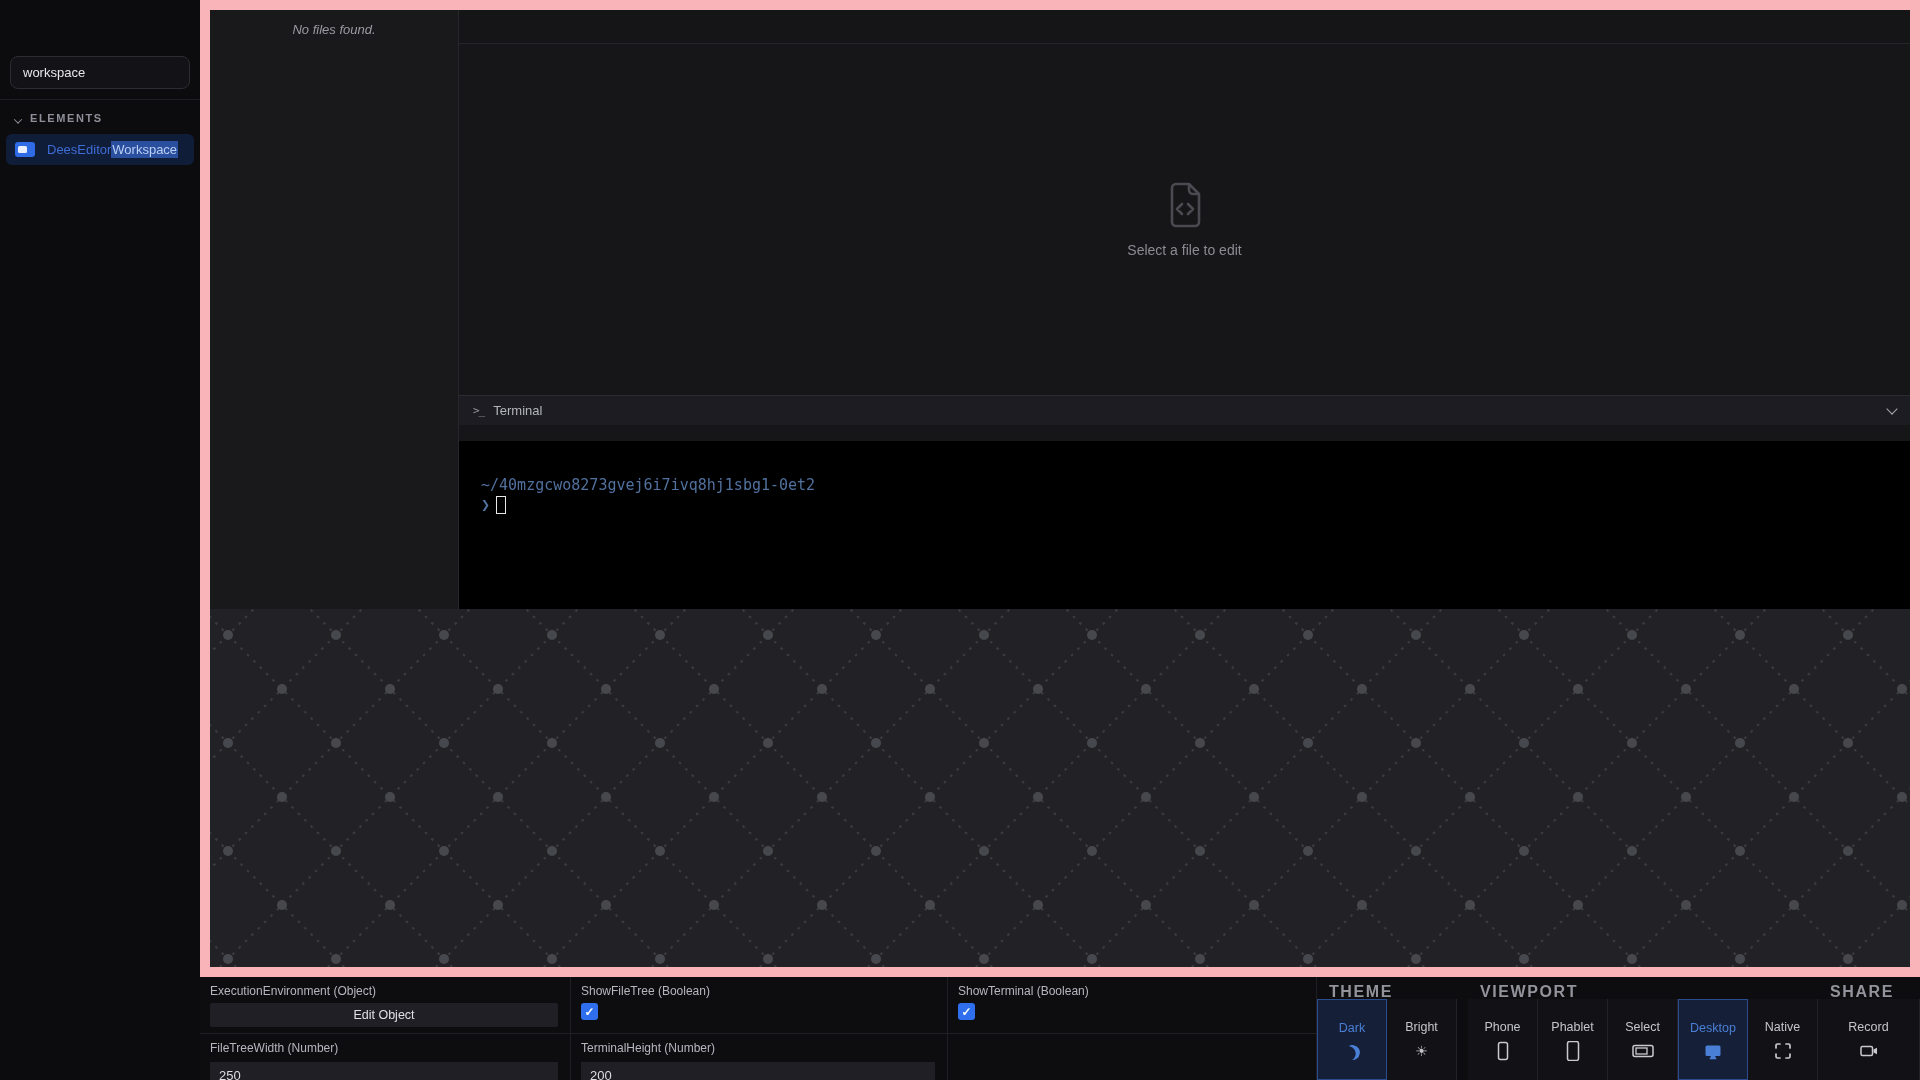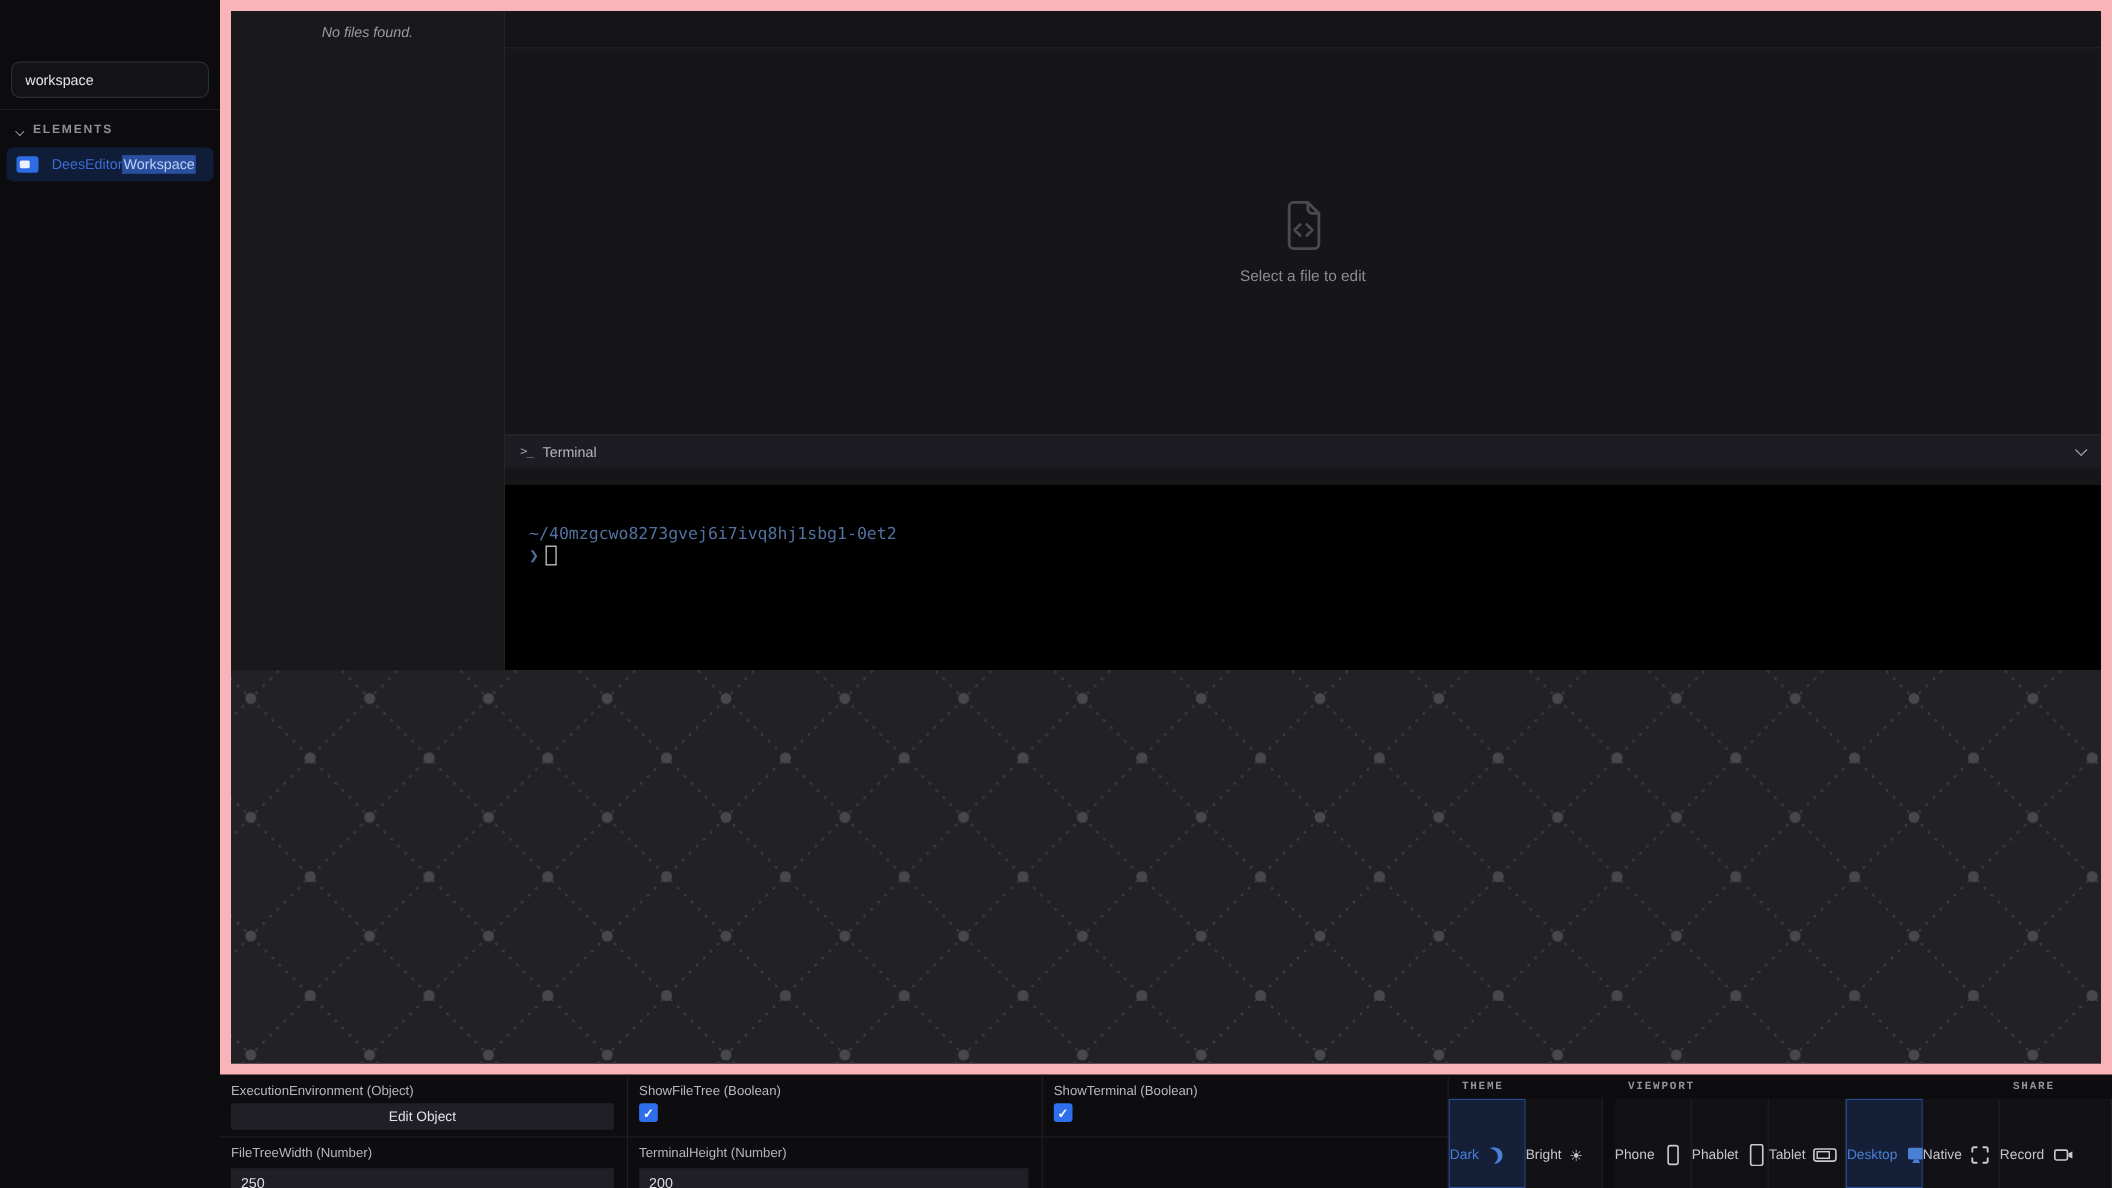--- a/index.html
+++ b/index.html
@@ -64,25 +64,25 @@
     font-family:"Liberation Sans", sans-serif; cursor:pointer; }
   .checkbox { margin-left:10px; width:17px; height:17px; background:#2f6fed; border-radius:3px;
     color:#fff; font-size:12px; font-weight:bold; display:flex; align-items:center;
     justify-content:center; cursor:pointer; }
   .num-input { display:block; margin:2px 12px 0 10px; width:calc(100% - 22px); height:26px;
     background:#1f1f25; border:none; color:#dcdce2; font-size:13px; padding:0 9px;
     font-family:"Liberation Sans", sans-serif; outline:none; }
 
   .sections { width:603px; flex:none; display:flex; }
   .section { display:flex; flex-direction:column; }
-  .section-header { height:22px; padding:6px 0 0 12px; font-size:10px; letter-spacing:1.6px;
-    color:#93939b; font-weight:bold; white-space:nowrap;font-family:Liberation Mono, monospace; }
+  .section-header { height:22px; padding:6px 0 0 12px; font-size:16px; letter-spacing:1.6px;
+    color:#93939b; font-weight:bold; white-space:nowrap; }
   .section-cells { flex:1; display:flex; }
   .opt-cell { width:70px; flex:none; background:#121216; border-right:1px solid #222228;
-    display:flex; flex-direction:row; align-items:center; padding-top:21px; gap:7px;
+    display:flex; flex-direction:column; align-items:center; padding-top:21px; gap:7px;
     font-size:12.5px; color:#c4c4cc; cursor:pointer; }
   .opt-cell.selected { background:#152038; border:1px solid #2b4c8f; color:#4a7fd6; }
   .opt-cell.wide { width:102px; }
   .viewport-section { margin-left:11px; }
   .icon-slot { height:20px; display:flex; align-items:center; justify-content:center; }
   .moon-icon { width:15px; height:15px; border-radius:50%; box-shadow:inset -4px 2px 0 0 #4a7fd6;
     transform:rotate(12deg); }
   .sun-icon { color:#c4c4cc; font-size:14px; line-height:1; }
   .opt-cell svg { display:block; }
 </style>
@@ -229,21 +229,21 @@
         </div>
         <div class="opt-cell">
           <span>Phablet</span>
           <span class="icon-slot">
             <svg width="20" height="20" viewBox="0 0 20 20" fill="none">
               <rect x="4.5" y="0.5" width="11" height="19" rx="2" stroke="#c9c9cf" stroke-width="1.5"></rect>
             </svg>
             </span>
         </div>
         <div class="opt-cell">
-          <span>Tablet</span>
+          <span>Select</span>
           <span class="icon-slot">
             <svg width="22" height="20" viewBox="0 0 22 20" fill="none">
               <rect x="1" y="4.5" width="20" height="11" rx="2" stroke="#c9c9cf" stroke-width="1.5"></rect>
               <rect x="4" y="7" width="11" height="6" stroke="#c9c9cf" stroke-width="1.3"></rect>
             </svg>
             </span>
         </div>
         <div class="opt-cell selected">
           <span>Desktop</span>
           <span class="icon-slot">

